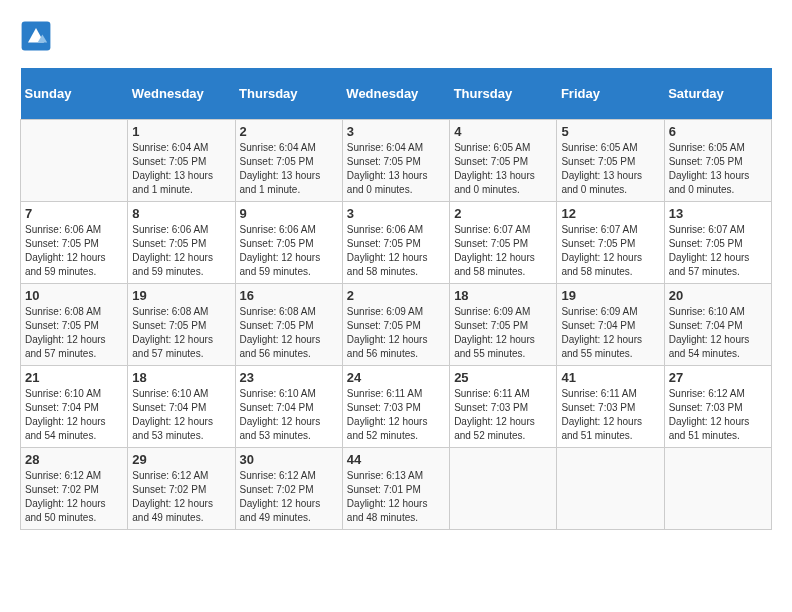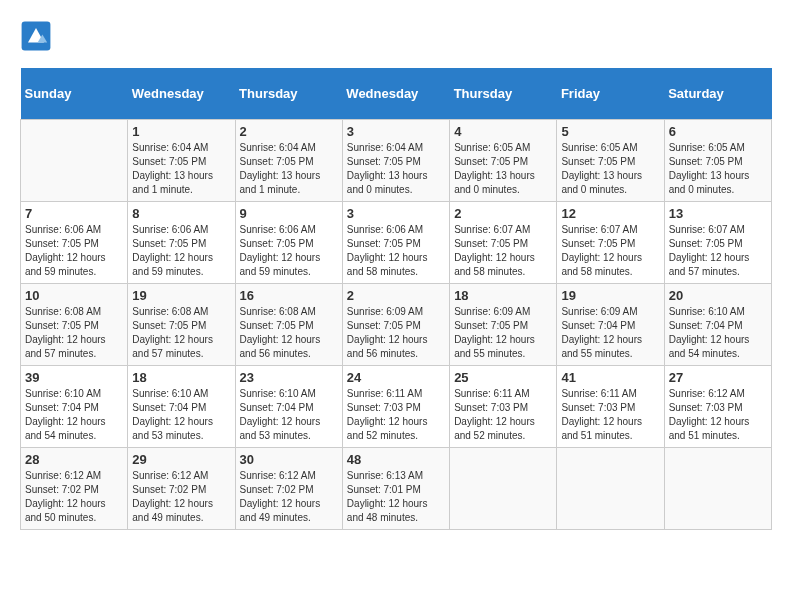--- a/index.html
+++ b/index.html
@@ -257,21 +257,21 @@
         <td>
           <div class="day-number">20</div>
           <div class="day-info" style="white-space: pre-line;">Sunrise: 6:10 AM
 Sunset: 7:04 PM
 Daylight: 12 hours
 and 54 minutes.</div>
         </td>
       </tr>
       <tr>
         <td>
-          <div class="day-number">39</div>
+          <div class="day-number">21</div>
           <div class="day-info" style="white-space: pre-line;">Sunrise: 6:10 AM
 Sunset: 7:04 PM
 Daylight: 12 hours
 and 54 minutes.</div>
         </td>
         <td>
           <div class="day-number">18</div>
           <div class="day-info" style="white-space: pre-line;">Sunrise: 6:10 AM
 Sunset: 7:04 PM
 Daylight: 12 hours
@@ -329,21 +329,21 @@
 and 49 minutes.</div>
         </td>
         <td>
           <div class="day-number">30</div>
           <div class="day-info" style="white-space: pre-line;">Sunrise: 6:12 AM
 Sunset: 7:02 PM
 Daylight: 12 hours
 and 49 minutes.</div>
         </td>
         <td>
-          <div class="day-number">48</div>
+          <div class="day-number">44</div>
           <div class="day-info" style="white-space: pre-line;">Sunrise: 6:13 AM
 Sunset: 7:01 PM
 Daylight: 12 hours
 and 48 minutes.</div>
         </td>
         <td class="empty"></td>
         <td class="empty"></td>
         <td class="empty"></td>
       </tr>
     </tbody>

